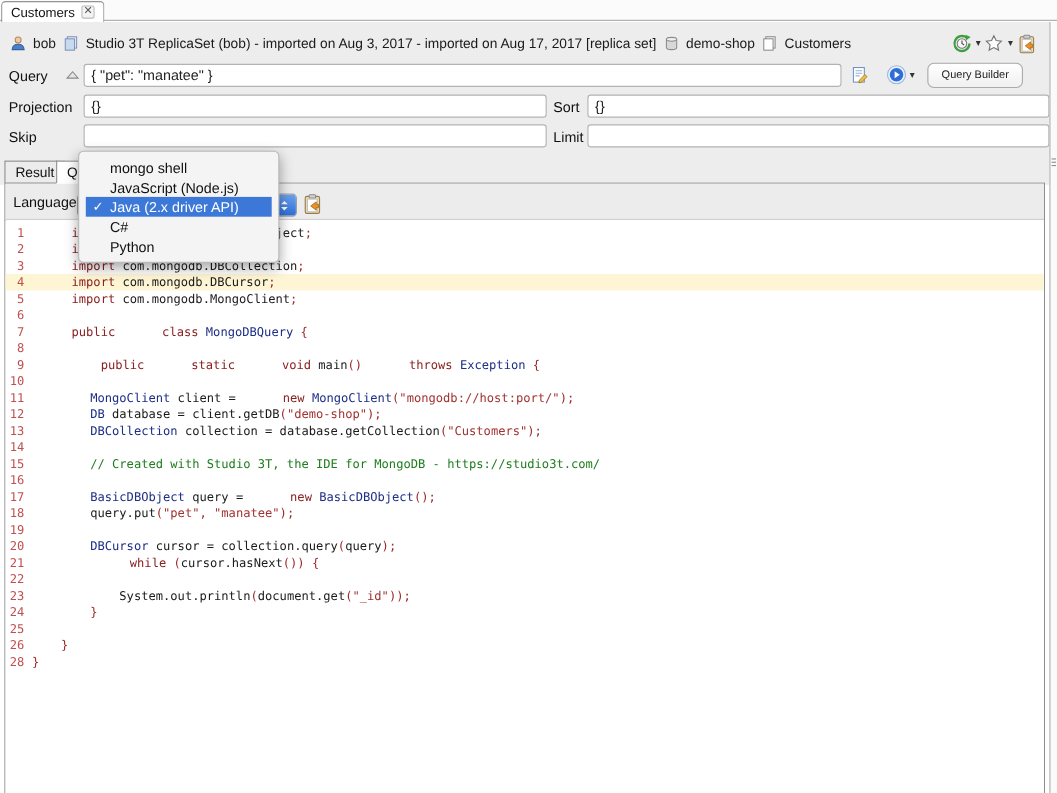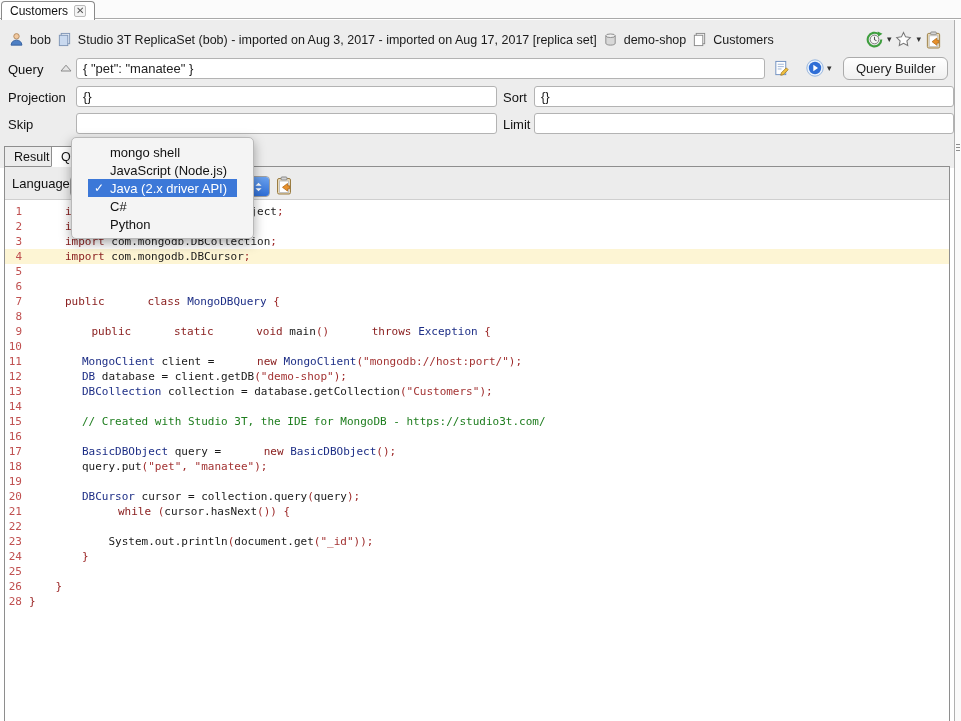--- a/index.html
+++ b/index.html
@@ -17,21 +17,21 @@
   .toolbar .seg { white-space:nowrap; }
   .toolbar .icon { display:inline-flex; width:17px; height:17px; align-items:center; justify-content:center; flex:none; }
   .tb-right { margin-left:auto; display:flex; align-items:center; gap:3px; padding-right:10px; }
   .caret { font-size:9px; color:#333; line-height:1; }
   .tb-btn { display:inline-flex; align-items:center; justify-content:center; width:19px; height:19px; cursor:pointer; }
 
   
   .query-area { position:absolute; left:0; top:51px; width:961px; height:117px; background:#ededed; }
   .flabel { position:absolute; font-size:13px; color:#111; }
   .tinput { position:absolute; height:21px; border:1px solid #b3b3b3; border-radius:3px; background:#fff; font-size:13px; padding:1px 6px; font-family:"Liberation Sans",sans-serif; color:#222; }
-  .qb-btn { position:absolute; left:843px; top:6px; height:23px; padding:0 12px; font-size:13px; color:#222; background:linear-gradient(#ffffff,#f0f0f0); border:1px solid #ababab; border-radius:6px; cursor:pointer; }
+  .qb-btn { position:absolute; left:843px; top:6px; height:23px; padding:0 12px; font-size:10px; color:#222; background:linear-gradient(#ffffff,#f0f0f0); border:1px solid #ababab; border-radius:6px; cursor:pointer; }
   .qicon { position:absolute; width:20px; height:20px; display:flex; align-items:center; justify-content:center; cursor:pointer; }
 
   
   .rtab { position:absolute; height:21px; top:146px; display:flex; align-items:center; padding:0 9px; font-size:12.5px; border:1px solid #8e8e8e; background:#ececec; color:#111; cursor:pointer; }
   .rtab.active { background:#fff; border-bottom:1px solid #fff; z-index:3; }
 
   
   .code-panel { position:absolute; left:4px; top:166px; width:946px; height:556px; border:1px solid #8e8e8e; background:#fff; }
   .lang-bar { position:absolute; left:0; top:0; width:100%; height:33px; background:#ececec; border-bottom:1px solid #cfcfcf; display:flex; align-items:center; font-size:13px; color:#111; padding-left:7px; }
   .code-area { position:absolute; left:0; top:34px; width:944px; height:520px; background:#fff; overflow:hidden; padding-top:3px; font-family:"DejaVu Sans Mono", monospace; font-size:11px; cursor:text; }
@@ -45,21 +45,21 @@
   .tk-p { color:#9c2727; }
   .tk-c { color:#1e7d1e; }
   .tk-d { color:#1a1a1a; }
 
   
   .lang-select { position:absolute; left:70px; top:176px; width:200px; height:21px; background:#fff; border:1px solid #9f9f9f; border-radius:4px; z-index:5; font-size:12.5px; display:flex; align-items:center; padding-left:8px; color:#111; cursor:pointer; }
   .sel-cap { position:absolute; right:0; top:0; width:22px; height:19px; background:linear-gradient(#6aa1ee,#2f6ed6); border-radius:0 3px 3px 0; display:flex; align-items:center; justify-content:center; }
   .copy-code { position:absolute; left:274px; top:175px; width:20px; height:21px; z-index:5; display:flex; align-items:center; justify-content:center; cursor:pointer; }
 
   
-  .lang-menu { position:absolute; left:71px; top:137px; width:183px; background:#f4f4f4; border:1px solid #b9b9b9; border-radius:5px; box-shadow:0 4px 12px rgba(0,0,0,0.35); padding:5px 16px; z-index:10; }
+  .lang-menu { position:absolute; left:71px; top:137px; width:183px; background:#f4f4f4; border:1px solid #b9b9b9; border-radius:5px; box-shadow:0 4px 12px rgba(0,0,0,0.35); padding:5px 6px; z-index:10; }
   .menu-item { display:flex; align-items:center; height:18px; font-size:13px; color:#111; padding:0 8px 0 6px; cursor:pointer; }
   .menu-item .mi-check { width:16px; flex:none; font-size:12px; text-align:left; }
   .menu-item.sel { background:#3c78d8; color:#fff; }
 
   
   .right-rail { position:absolute; right:0; top:20px; width:7px; height:701px; border-left:1px solid #b0b0b0; background:#fafafa; }
   .rail-grip { position:absolute; top:122px; left:1px; width:4px; }
   .rail-grip div { height:1px; background:#8d8d8d; margin:2px 0; }
 </style>
 </head>
@@ -186,20 +186,21 @@
         <div class="code-row">
           <span class="gutter">3</span>
           <span class="ctext"><span class="tk-k">import</span><span class="tk-d"> com.mongodb.DBCollection</span><span class="tk-p">;</span></span>
         </div>
         <div class="code-row hl">
           <span class="gutter">4</span>
           <span class="ctext"><span class="tk-k">import</span><span class="tk-d"> com.mongodb.DBCursor</span><span class="tk-p">;</span></span>
         </div>
         <div class="code-row">
           <span class="gutter">5</span>
+          <span class="ctext"><span class="tk-k">import</span><span class="tk-d"> com.mongodb.MongoClient</span><span class="tk-p">;</span></span>
         </div>
         <div class="code-row">
           <span class="gutter">6</span>
           <span class="ctext"></span>
         </div>
         <div class="code-row">
           <span class="gutter">7</span>
           <span class="ctext"><span class="tk-k">public</span><span class="tk-d"> </span><span class="tk-k">class</span><span class="tk-d"> </span><span class="tk-t">MongoDBQuery</span><span class="tk-d"> </span><span class="tk-p">{</span></span>
         </div>
         <div class="code-row">

